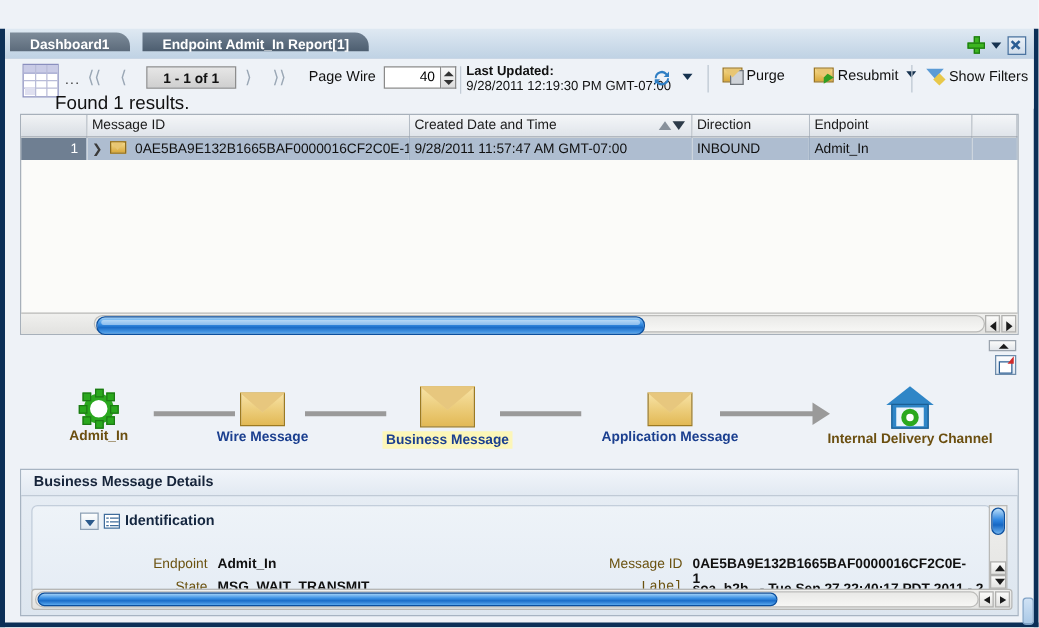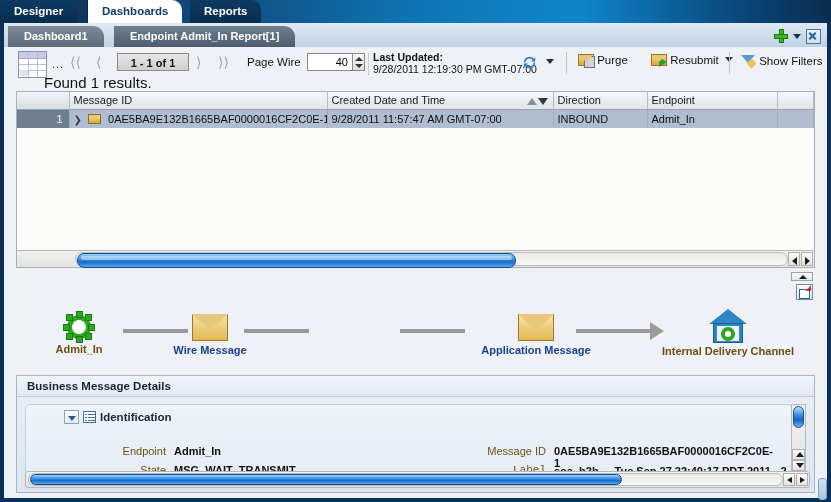--- a/index.html
+++ b/index.html
@@ -38,21 +38,21 @@
     box-sizing:border-box;
   }
 
   
   .subtabstrip{
     position:absolute;left:0;top:0;width:823px;height:24px;
     background:linear-gradient(to bottom,#dfe9f2 0%,#cddcea 55%,#bfd2e4 100%);
     border-bottom:1px solid #8fa9c2;
   }
   .stab{
-    position:absolute;top:3px;height:21px;line-height:20px;
+    position:absolute;top:3px;height:15px;line-height:20px;
     font-weight:bold;font-size:11px;padding:0 16px;white-space:nowrap;
     border-radius:0 11px 0 0;color:#ffffff;
   }
   .stab.inactive{background:linear-gradient(to bottom,#7d8b99,#5c6b7b);}
   .stab.inactive2{background:linear-gradient(to bottom,#6f7f90,#4d5e70);}
   .stab.active{background:#fbfcfd;color:#11395f;border-radius:0 12px 0 0;}
 
   .tabbtns{position:absolute;right:6px;top:3px;height:20px;display:flex;align-items:center;gap:5px;}
   .plus-ic{width:14px;height:14px;position:relative;display:inline-block;}
   .plus-ic:before,.plus-ic:after{content:"";position:absolute;background:#3cb521;border:1px solid #1d7a10;box-sizing:border-box;}
@@ -247,27 +247,20 @@
 
   
   .outer-vsb{position:absolute;right:0;top:455px;width:9px;height:22px;
     background:linear-gradient(to bottom,#cfe2f5,#a9c8e6);border:1px solid #7ea2c6;box-sizing:border-box;border-radius:3px;}
 </style>
 </head>
 <body>
 
 <div id="app">
 
-  <div class="topbar">
-    <div class="maintabs">
-      <div class="mtab t0">Designer</div>
-      <div class="mtab t1">Dashboards</div>
-      <div class="mtab t2">Reports</div>
-    </div>
-  </div>
 
   <div class="frame">
 
     <div class="subtabstrip">
       <div class="stab inactive" style="left:4px;">Dashboard1</div>
       <div class="stab inactive2" style="left:110px;">Endpoint Admit_In Report[1]</div>
 
       <div class="tabbtns">
         <span class="plus-ic"></span>
         <span class="caretdn"></span>
@@ -425,20 +418,28 @@
 
       <div class="node" style="left:130px;top:16px;width:128px;">
         <div class="envelope">
             <span class="fold">
               <b></b>
             </span>
           </div>
         <div class="lbl blue" style="margin-top:3px;">Wire Message</div>
       </div>
 
+      <div class="node" style="left:270px;top:11px;width:144px;">
+        <div class="envelope big">
+            <span class="fold">
+              <b></b>
+            </span>
+          </div>
+        <div style="margin-top:4px;"><span class="lbl hl">Business Message</span></div>
+      </div>
 
       <div class="node" style="left:440px;top:16px;width:160px;">
         <div class="envelope">
             <span class="fold">
               <b></b>
             </span>
           </div>
         <div class="lbl blue" style="margin-top:3px;">Application Message</div>
       </div>
 

